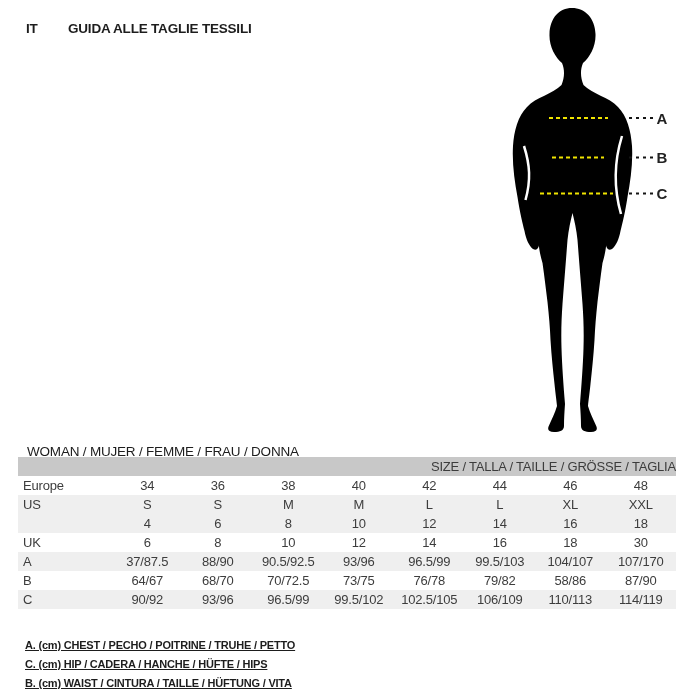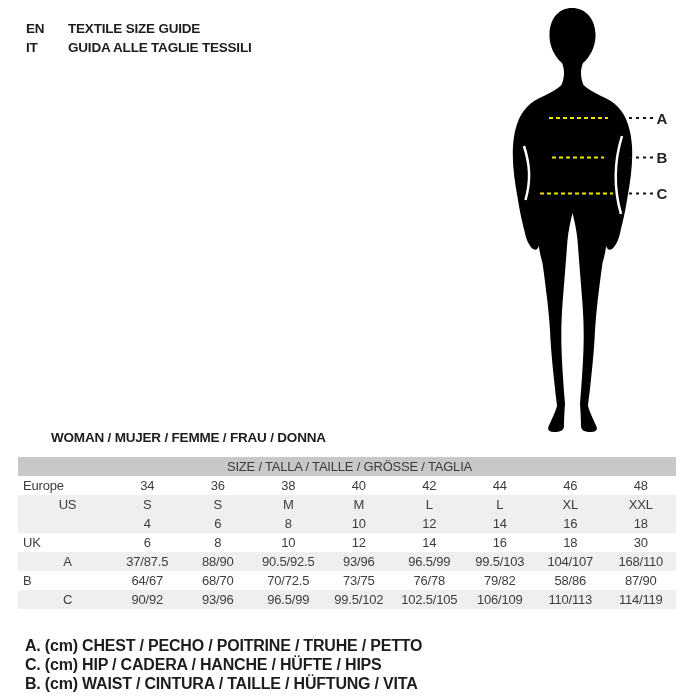--- a/index.html
+++ b/index.html
@@ -15,50 +15,46 @@
              color:var(--heading-text);}
   .lang-title{font-weight:bold;font-size:13.5px;letter-spacing:-0.2px;
               color:var(--heading-text);white-space:nowrap;}
 
   
   .figure-wrap{position:absolute;left:450px;top:0;width:250px;height:450px;}
   .marker-label{font-family:"Liberation Sans",sans-serif;font-size:15px;
                 font-weight:600;fill:#222;}
 
   
-  .woman-title{position:absolute;left:27px;top:430px;font-size:13.5px;
-               font-weight:bold;letter-spacing:-0.2px;color:var(--heading-text);
-               white-space:nowrap;margin-left:24px;}
+  .woman-title{position:absolute;left:27px;top:444px;font-size:13.5px;
+               font-weight:normal;letter-spacing:-0.2px;color:var(--heading-text);
+               white-space:nowrap;}
 
   
   .size-table{position:absolute;left:18px;top:457px;width:658px;
               border-collapse:collapse;table-layout:fixed;font-size:13px;
               letter-spacing:-0.2px;color:var(--table-text);}
   .size-table td{height:19px;padding:0;text-align:center;vertical-align:middle;
                  overflow:hidden;white-space:nowrap;}
   .size-table td.row-label{text-align:left;padding-left:5px;margin-left:36px;}
-  .size-table tr.header-row td{background:var(--table-header-bg);text-align:center;
+  .size-table tr.header-row td{background:var(--table-header-bg);text-align:right;
                  padding-left:5px;color:#3c3c3c;margin-left:12px;}
-  .size-table tr.shaded td{background:var(--table-row-shaded-bg);text-align:center;}
+  .size-table tr.shaded td{background:var(--table-row-shaded-bg);}
 
   
   .legend{position:absolute;left:25px;top:636px;}
-  .legend-line{font-size:16px;font-weight:bold;line-height:19px;
-               letter-spacing:-0.2px;color:var(--heading-text);white-space:nowrap;}
+  .legend-line{font-size:11px;font-weight:bold;line-height:19px;
+               letter-spacing:-0.2px;color:var(--heading-text);white-space:nowrap;text-decoration:underline;}
 </style>
 </head>
 <body>
 
 <div class="sheet">
 
   <div class="lang-list">
-      <div class="lang-row">
-        <span class="lang-code">EN</span>
-        <span class="lang-title">TEXTILE SIZE GUIDE</span>
-      </div>
       <div class="lang-row">
         <span class="lang-code">IT</span>
         <span class="lang-title">GUIDA ALLE TAGLIE TESSILI</span>
       </div>
     </div>
 
   <div class="figure-wrap">
     <svg width="250" height="450" viewBox="0 0 250 450">
 
       <path style="fill:var(--silhouette);" d="M 122 8
@@ -181,21 +177,21 @@
         </tr>
         <tr class="shaded">
           <td class="row-label">A</td>
           <td>37/87.5</td>
           <td>88/90</td>
           <td>90.5/92.5</td>
           <td>93/96</td>
           <td>96.5/99</td>
           <td>99.5/103</td>
           <td>104/107</td>
-          <td>168/110</td>
+          <td>107/170</td>
         </tr>
         <tr>
           <td class="row-label">B</td>
           <td>64/67</td>
           <td>68/70</td>
           <td>70/72.5</td>
           <td>73/75</td>
           <td>76/78</td>
           <td>79/82</td>
           <td>58/86</td>

